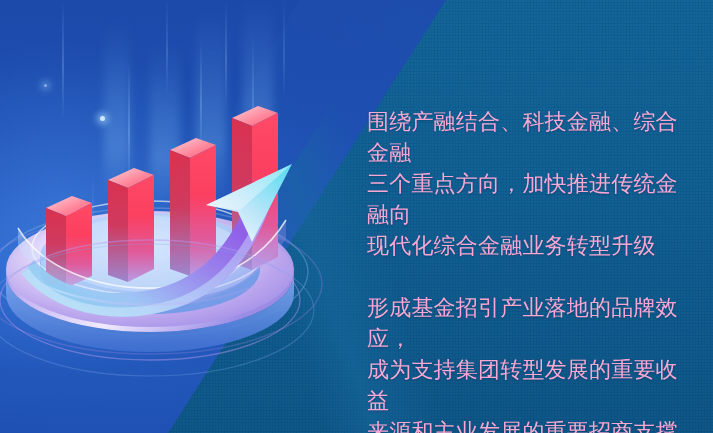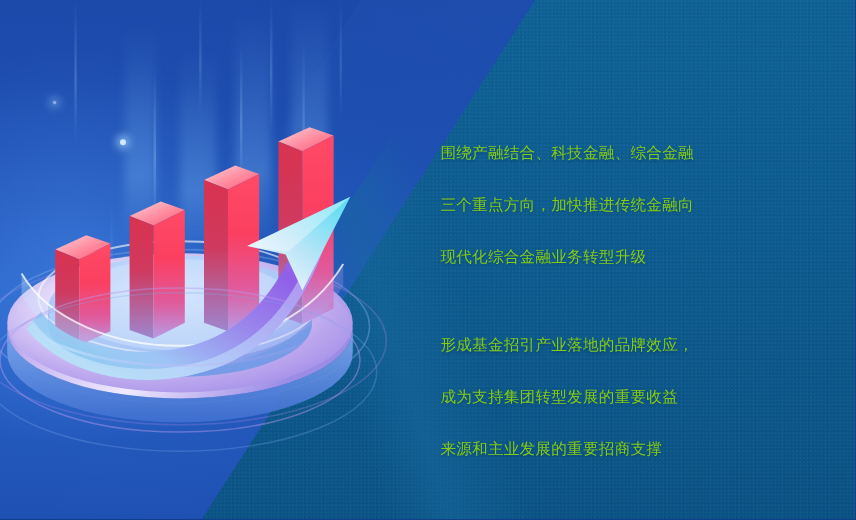--- a/index.html
+++ b/index.html
@@ -94,23 +94,23 @@
   .illus svg { display: block; }
 
   
   .copy {
     position: absolute;
     left: 367px;
     top: 106px;
     width: 320px;
   }
   .para {
-    color: #84cc16;
-    font-size: 13px;
-    line-height: 43px;
+    color: #f9a8d4;
+    font-size: 22px;
+    line-height: 31px;
     letter-spacing: .2px;
     text-shadow: 0 1px 2px rgba(5,35,70,.35);
     white-space: pre-line;
   }
   .para + .para { margin-top: 31px; }
 </style>
 </head>
 <body>
 
 <div class="stage">

